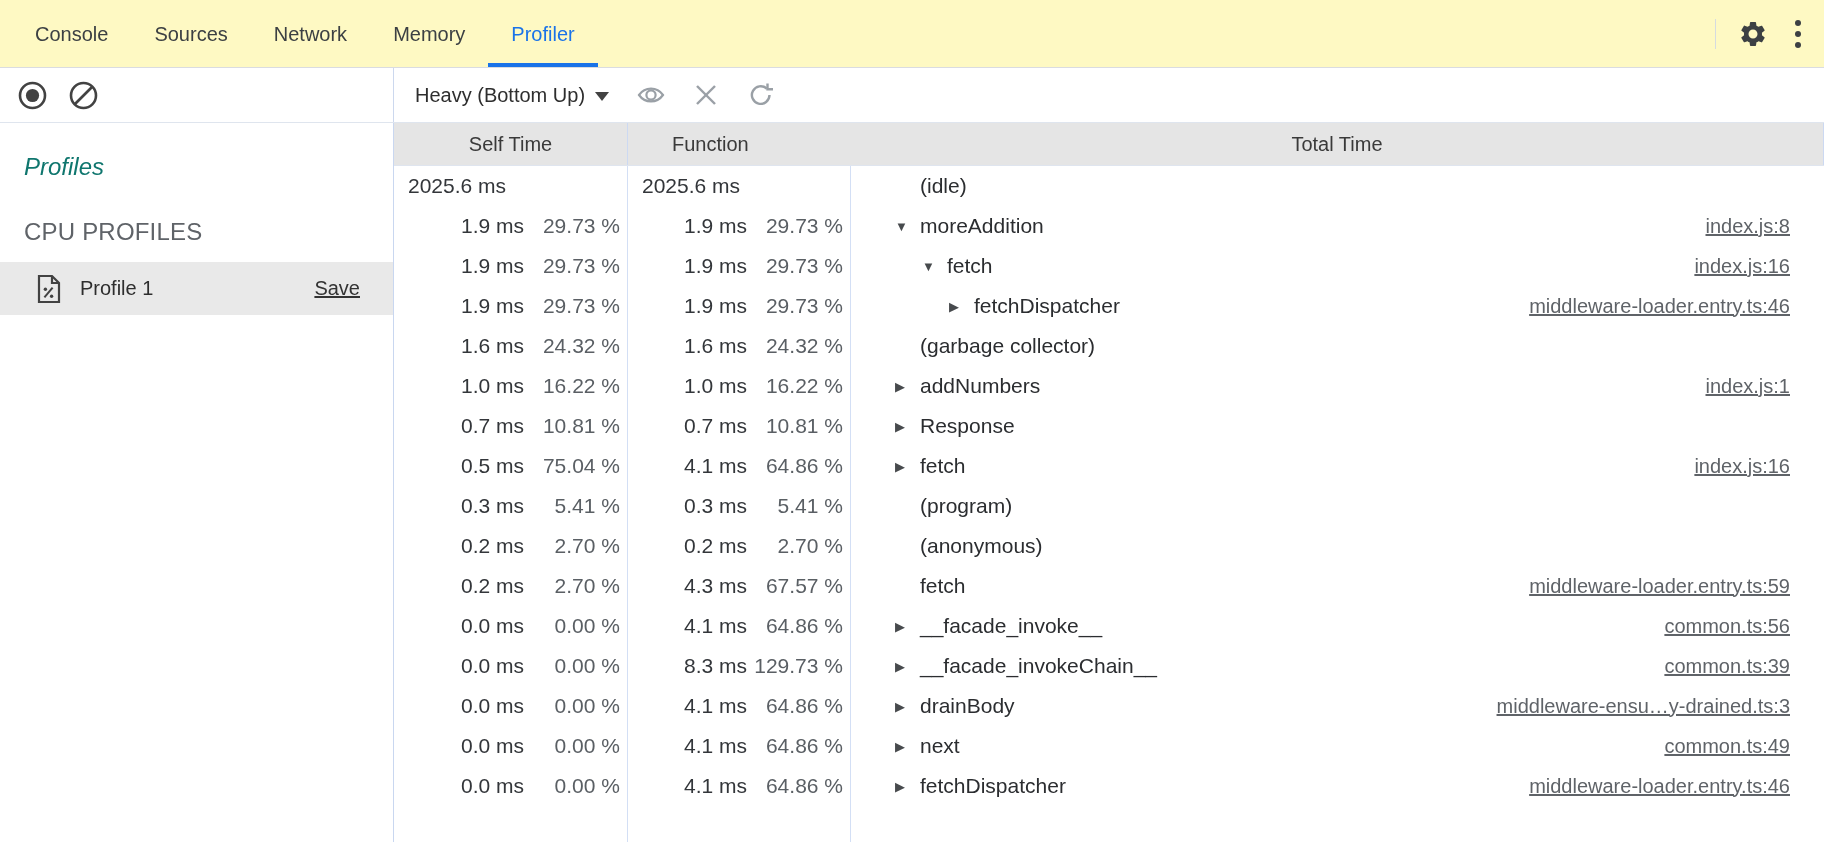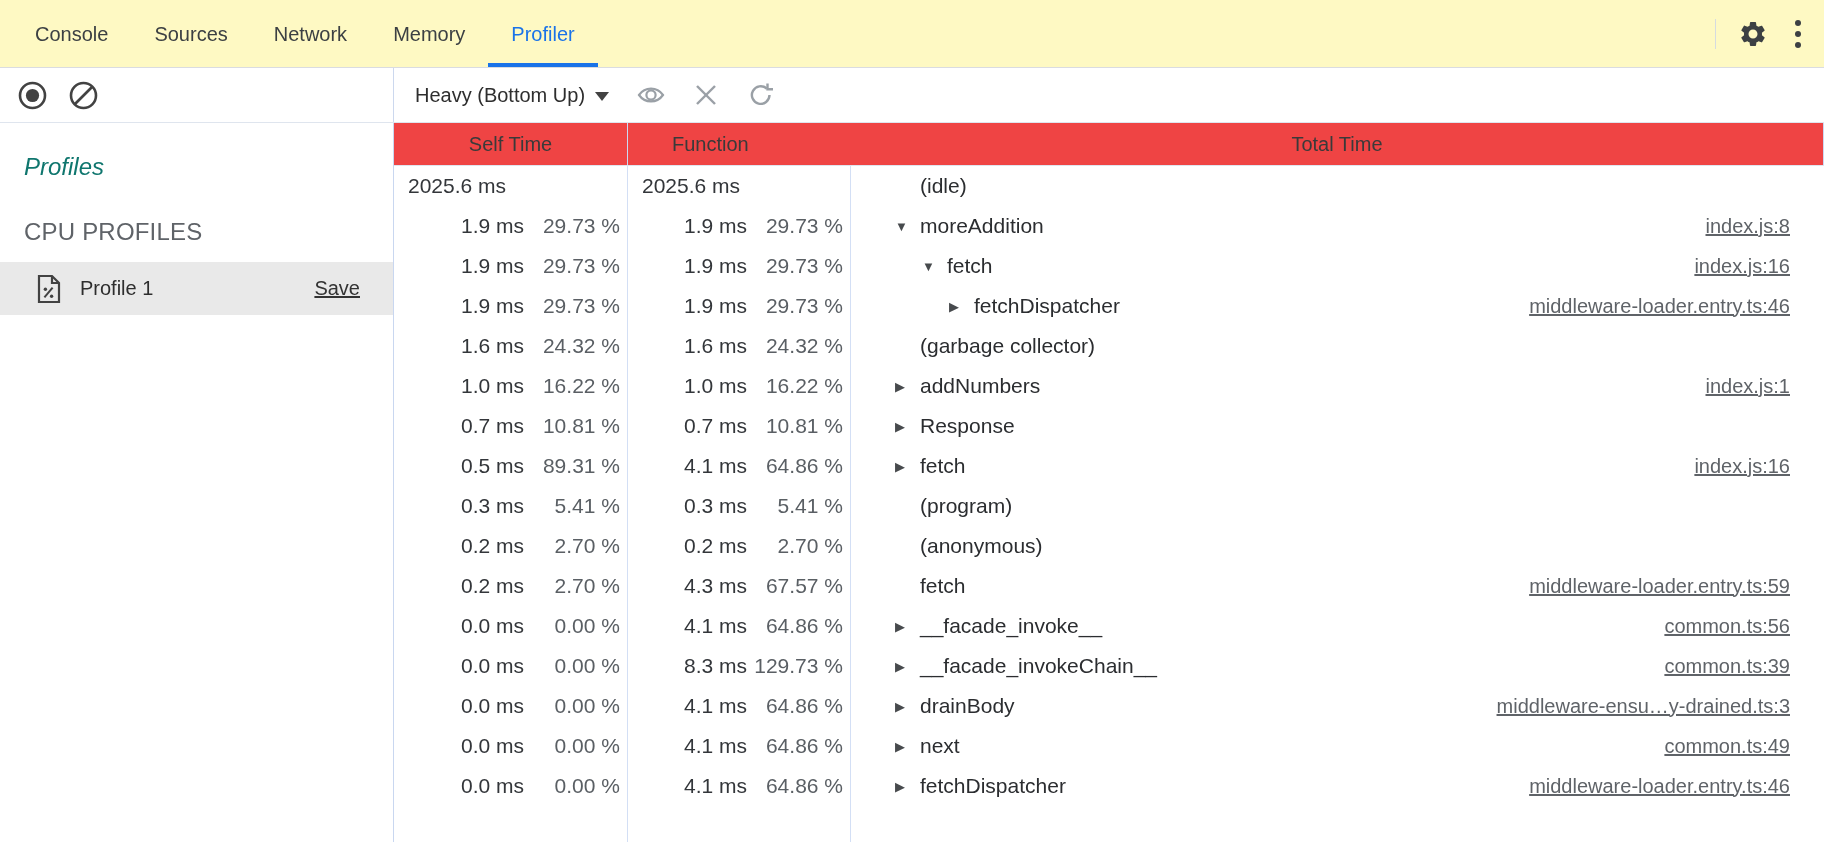--- a/index.html
+++ b/index.html
@@ -46,21 +46,21 @@
     height:53px; background:#e9e9e9; display:flex; align-items:center;
     padding:0 33px 0 36px; gap:18px;
   }
   .profile-label { font-size:20px; color:#2e2e2e; flex:1; }
   .save-link { font-size:20px; color:#333; text-decoration:underline; cursor:pointer; }
 
   
   .main { flex:1; position:relative; font-size:21px; }
   .thead {
     height:43px; display:grid; grid-template-columns:234px 223px 1fr;
-    background:#ef4444; border-bottom:1px solid #dfe5ef;
+    background:#e5e5e5; border-bottom:1px solid #dfe5ef;
   }
   .th { display:flex; align-items:center; justify-content:center; font-size:20px; color:#3a3a3a; }
   .th-self, .th-total { border-right:1px solid #ccd9f2; }
   .th-fn { justify-content:flex-start; padding-left:44px; }
 
   .tbody { position:absolute; top:43px; bottom:0; left:0; right:0; }
   .vline { position:absolute; top:0; bottom:0; width:1px; background:#d3dff5; }
   .vline.v1 { left:233px; }
   .vline.v2 { left:456px; }
 
@@ -276,21 +276,21 @@
           </div>
           <div class="cell-fn">
             <span class="indent" style="width: 0px;"></span>
             <span class="arrow">▶</span>
             <span class="fn-name">Response</span>
           </div>
         </div>
         <div class="row">
           <div class="cell-time">
             <span class="ms">0.5 ms</span>
-            <span class="pct">89.31 %</span>
+            <span class="pct">75.04 %</span>
           </div>
           <div class="cell-time">
             <span class="ms">4.1 ms</span>
             <span class="pct">64.86 %</span>
           </div>
           <div class="cell-fn">
             <span class="indent" style="width: 0px;"></span>
             <span class="arrow">▶</span>
             <span class="fn-name">fetch</span>
             <span class="fn-link">index.js:16</span>

